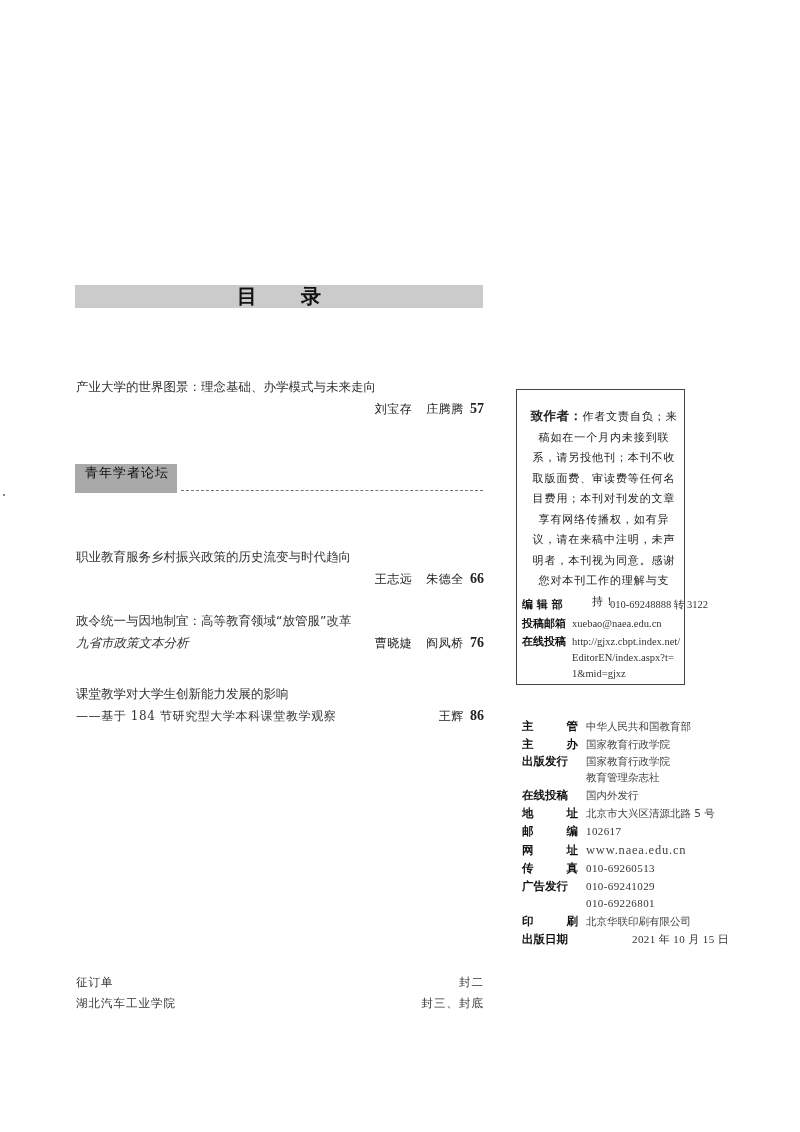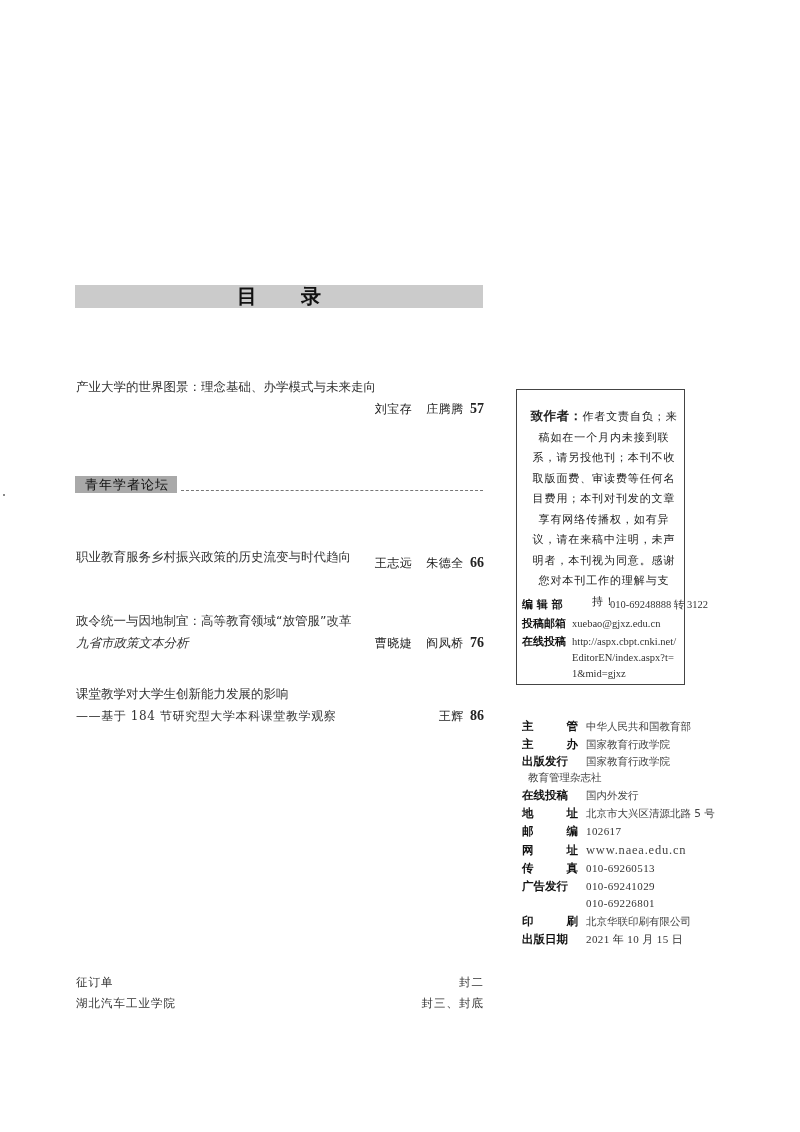--- a/index.html
+++ b/index.html
@@ -66,21 +66,21 @@
     
     .section-header {
       left: 75px; top: 476px; width: 408px; height: 17px;
       display: flex; align-items: flex-end;
     }
     .section-label {
       background: #a9a9a9;
       color: #111;
       font-size: 13px;
       padding: 0 8px 0 10px;
-      height: 17px;
+      height: 29px;
       line-height: 17px;
       letter-spacing: 1px;
       white-space: nowrap;
     }
     .section-dots {
       flex: 1;
       border-bottom: 1px dashed #777;
       margin-left: 4px;
       margin-bottom: 2px;
       height: 1px;
@@ -192,21 +192,21 @@
   <span>刘宝存</span><span class="sep"></span><span>庄腾腾</span>
   <span class="page">57</span>
 </div>
 
 <div class="abs section-header">
   <span class="section-label">青年学者论坛</span>
   <span class="section-dots"></span>
 </div>
 
 <div class="abs entry-title" style="top:549px;">职业教育服务乡村振兴政策的历史流变与时代趋向</div>
-<div class="abs entry-authors" style="top:555px;">
+<div class="abs entry-authors" style="top:571px;">
   <span>王志远</span><span class="sep"></span><span>朱德全</span>
   <span class="page">66</span>
 </div>
 
 <div class="abs entry-title" style="top:613px;">政令统一与因地制宜：高等教育领域“放管服”改革</div>
 <div class="abs entry-title" style="top:635px;font-style:italic;">九省市政策文本分析</div>
 <div class="abs entry-authors" style="top:635px;">
   <span>曹晓婕</span><span class="sep"></span><span>阎凤桥</span>
   <span class="page">76</span>
 </div>
@@ -222,25 +222,25 @@
 <div class="abs notice-text">
   <span class="lead">致作者：</span><span>作者文责自负；来稿如在一个月内未接到联系，请另投他刊；本刊不收取版面费、审读费等任何名目费用；本刊对刊发的文章享有网络传播权，如有异议，请在来稿中注明，未声明者，本刊视为同意。感谢您对本刊工作的理解与支持！</span>
 </div>
 
 <div class="abs contact-row" style="top:597px;gap:38px;">
   <span class="contact-label">编 辑 部</span>
   <span class="contact-value">010-69248888 转 3122</span>
 </div>
 <div class="abs contact-row" style="top:616px;">
   <span class="contact-label">投稿邮箱</span>
-  <span class="contact-value">xuebao@gjxz.edu.cn</span>
+  <span class="contact-value">xuebao@naea.edu.cn</span>
 </div>
 <div class="abs contact-row" style="top:634px;">
   <span class="contact-label">在线投稿</span>
-  <span class="contact-value">http://aspx.cbpt.cnki.net/</span>
+  <span class="contact-value">http://gjxz.cbpt.index.net/</span>
 </div>
 <div class="abs contact-row" style="top:650px;">
   <span class="contact-label"></span>
   <span class="contact-value">EditorEN/index.aspx?t=</span>
 </div>
 <div class="abs contact-row" style="top:666px;">
   <span class="contact-label"></span>
   <span class="contact-value">1&amp;mid=gjxz</span>
 </div>
 
@@ -255,21 +255,21 @@
   <span class="colo-label">
       <span>主</span>
       <span>办</span>
     </span>
   <span class="colo-value">国家教育行政学院</span>
 </div>
 <div class="abs colo-row" style="top:754px;">
   <span class="colo-label">出版发行</span>
   <span class="colo-value">国家教育行政学院</span>
 </div>
-<div class="abs colo-row" style="top:770px;flex-direction:column;">
+<div class="abs colo-row" style="top:770px;">
   <span class="colo-label"></span>
   <span class="colo-value">教育管理杂志社</span>
 </div>
 <div class="abs colo-row" style="top:788px;">
   <span class="colo-label">在线投稿</span>
   <span class="colo-value">国内外发行</span>
 </div>
 <div class="abs colo-row" style="top:806px;">
   <span class="colo-label">
       <span>地</span>
@@ -306,21 +306,21 @@
   <span class="colo-label"></span>
   <span class="colo-value serif">010-69226801</span>
 </div>
 <div class="abs colo-row" style="top:914px;">
   <span class="colo-label">
       <span>印</span>
       <span>刷</span>
     </span>
   <span class="colo-value">北京华联印刷有限公司</span>
 </div>
-<div class="abs colo-row" style="top:932px;">
+<div class="abs colo-row" style="top:932px;gap:46px;">
   <span class="colo-label">出版日期</span>
   <span class="colo-value serif">2021 年 10 月 15 日</span>
 </div>
 
 <div class="abs bottom-row" style="top:974px;">
   <span>征订单</span>
   <span>封二</span>
 </div>
 <div class="abs bottom-row" style="top:995px;align-items:center;">
   <span>湖北汽车工业学院</span>

